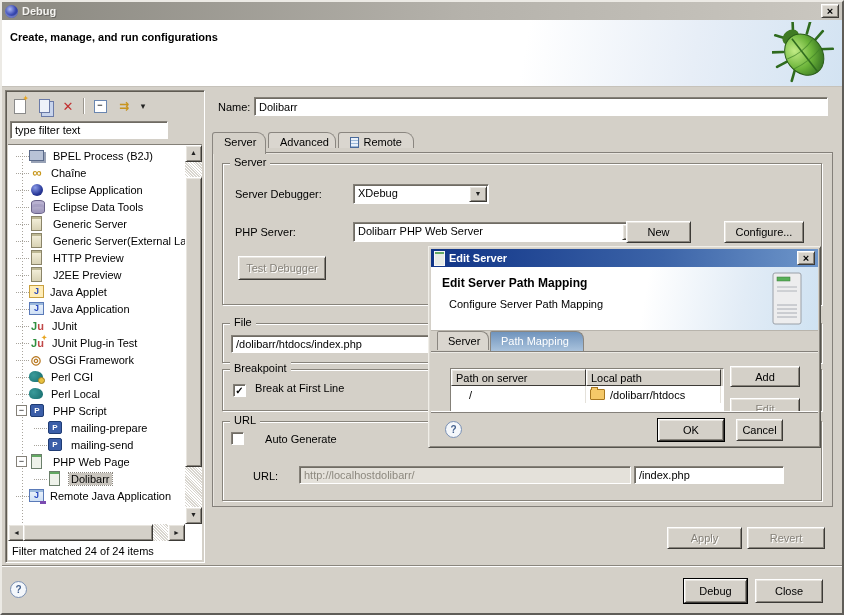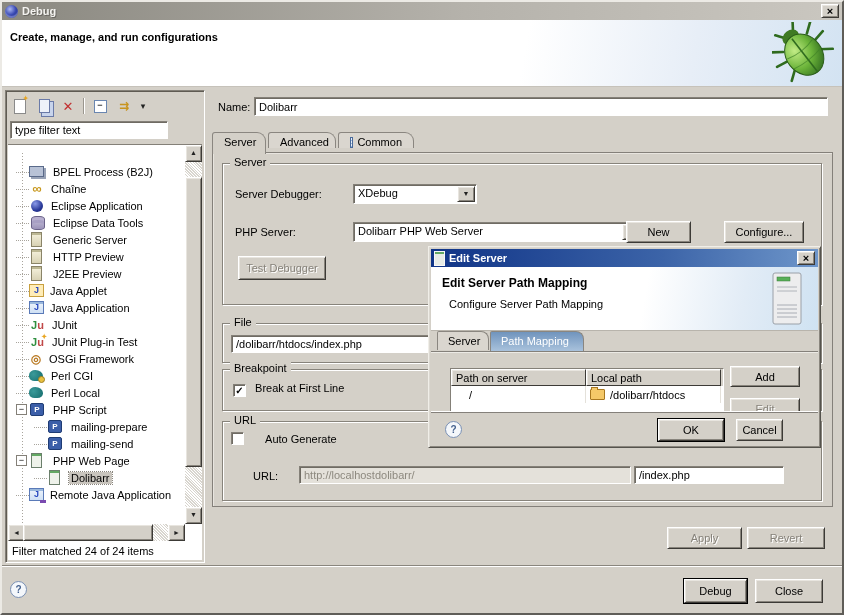--- a/index.html
+++ b/index.html
@@ -46,21 +46,21 @@
   .tbsep{width:1px;height:16px;background:#9a968e;border-right:1px solid #fff;margin:0 2px}
   .tbi-new{width:10px;height:13px;background:#fff;border:1px solid #8a8a8a;position:relative}
   .tbi-new::after{content:'✦';position:absolute;right:-4px;top:-6px;color:#e8a41e;font-size:8px}
   .tbi-copy{width:9px;height:12px;background:#eef2fa;border:1px solid #6a7aa8;box-shadow:3px 3px 0 #c8d4ec,3px 3px 0 1px #6a7aa8}
   .tbi-del{color:#c23030;font:bold 13px/13px "DejaVu Sans",sans-serif}
   .tbi-collapse{width:11px;height:11px;background:#fff;border:1px solid #6a86b0;color:#333;font:bold 9px/9px "Liberation Sans",sans-serif;text-align:center}
   .tbi-filter{color:#c8941e;font:bold 12px/12px "DejaVu Sans",sans-serif}
   .tbi-caret{color:#222;font-size:9px}
   .filter{position:absolute;left:4px;top:30px;width:158px;height:18px}
   .tree-box{position:absolute;left:2px;top:53px;right:2px;bottom:2px;background:#fff;border-top:1px solid #848078;position:absolute}
-  .tree-rows{position:absolute;left:0;top:0;right:17px;bottom:36px;overflow:hidden;padding-top:18px;
+  .tree-rows{position:absolute;left:0;top:0;right:17px;bottom:36px;overflow:hidden;padding-top:2px;
     background:repeating-linear-gradient(to bottom,#a8a49c 0 1px,transparent 1px 3px);
     background-size:1px 372px;background-position:14px 8px;background-repeat:no-repeat}
   .tree-row{height:17px;display:flex;align-items:center;padding-left:8px;white-space:nowrap;overflow:hidden}
   .tree-row.child{padding-left:26px}
   .tree-row .lbl{margin-left:4px;padding:0 2px}
   .tree-row.selected .lbl{background:#c9c5be;outline:1px dotted #8a867e}
   .expander{width:13px;flex:0 0 13px;text-align:center}
   .expander.box{width:9px;flex:0 0 9px;height:9px;background:#fff;border:1px solid #848078;font:9px/8px "Liberation Sans",sans-serif;color:#000;margin-right:2px}
   .expander.blank{height:0;border-top:1px dotted #a8a49c;margin-top:1px}
   
@@ -220,20 +220,25 @@
             <span class="lbl">Eclipse Data Tools</span>
           </div>
           <div class="tree-row">
             <span class="expander blank"></span>
             <span class="ic ic-server"></span>
             <span class="lbl">Generic Server</span>
           </div>
           <div class="tree-row">
             <span class="expander blank"></span>
             <span class="ic ic-server"></span>
+            <span class="lbl">Generic Server(External La</span>
+          </div>
+          <div class="tree-row">
+            <span class="expander blank"></span>
+            <span class="ic ic-server"></span>
             <span class="lbl">HTTP Preview</span>
           </div>
           <div class="tree-row">
             <span class="expander blank"></span>
             <span class="ic ic-server"></span>
             <span class="lbl">J2EE Preview</span>
           </div>
           <div class="tree-row">
             <span class="expander blank"></span>
             <span class="ic ic-applet">J</span>
@@ -319,30 +324,30 @@
 
   <div class="tabs">
     <span class="tab active" style="left:0;width:54px">
         <span>Server</span>
       </span>
     <span class="tab" style="left:56px;width:68px">
         <span>Advanced</span>
       </span>
     <span class="tab" style="left:126px;width:76px">
         <span class="grid-ic"></span>
-        <span>Common</span>
+        <span>Remote</span>
       </span>
   </div>
 
   <div class="tab-panel">
 
     <div class="fs" style="left:9px;top:10px;width:598px;height:140px">
       <span class="legend">Server</span>
       <span class="abs" style="left:12px;top:24px">Server Debugger:</span>
-      <span class="combo" style="left:130px;top:20px;width:124px">
+      <span class="combo" style="left:130px;top:20px;width:136px">
         <span class="val">XDebug</span>
         <span class="dd">▼</span>
       </span>
       <span class="abs" style="left:12px;top:62px">PHP Server:</span>
       <span class="combo" style="left:130px;top:58px;width:289px">
         <span class="val">Dolibarr PHP Web Server</span>
         <span class="dd">▼</span>
       </span>
       <button class="btn abs" style="left:403px;top:57px;width:65px;height:22px">New</button>
       <button class="btn abs" style="left:501px;top:57px;width:80px;height:22px">Configure...</button>

